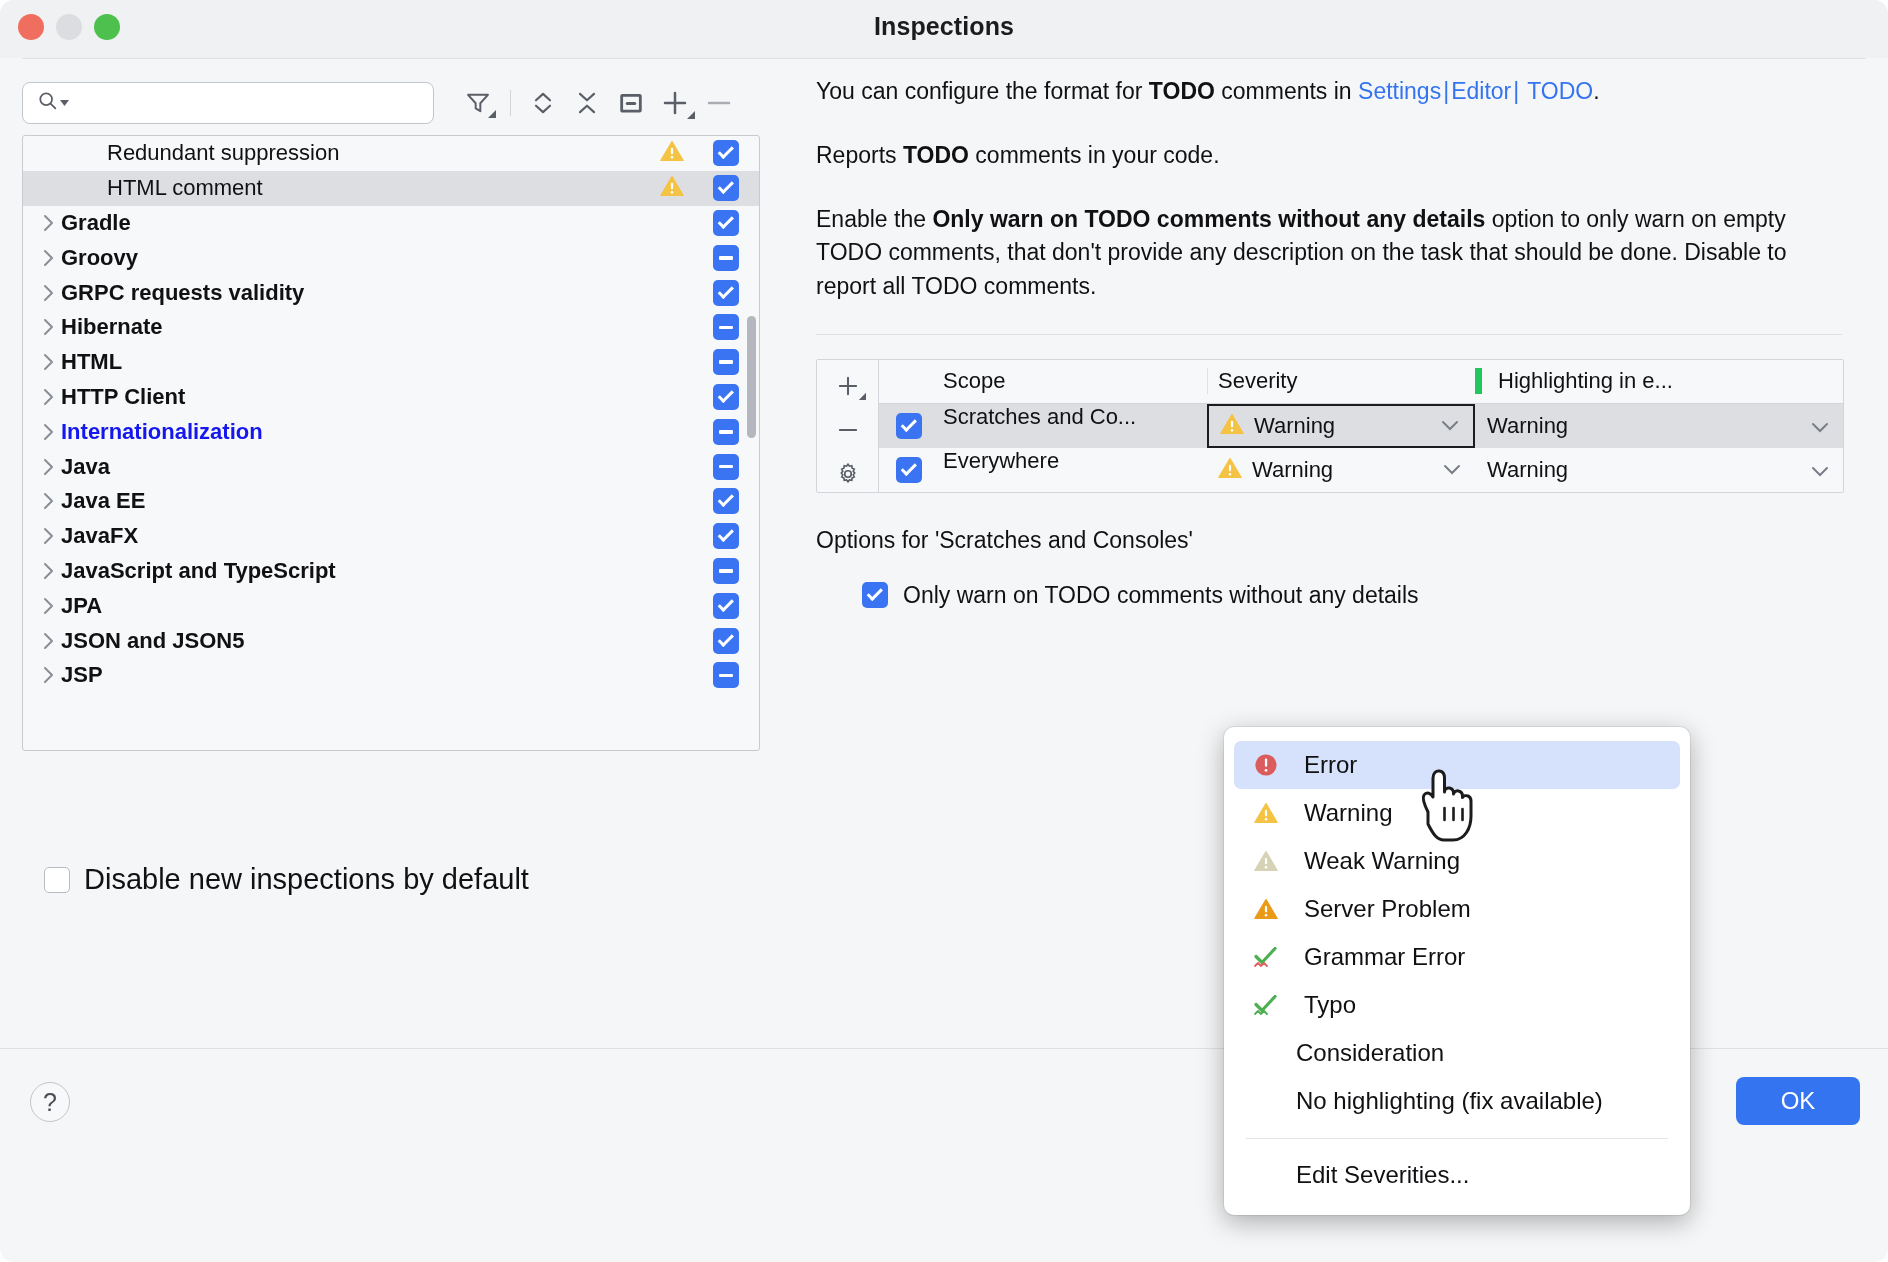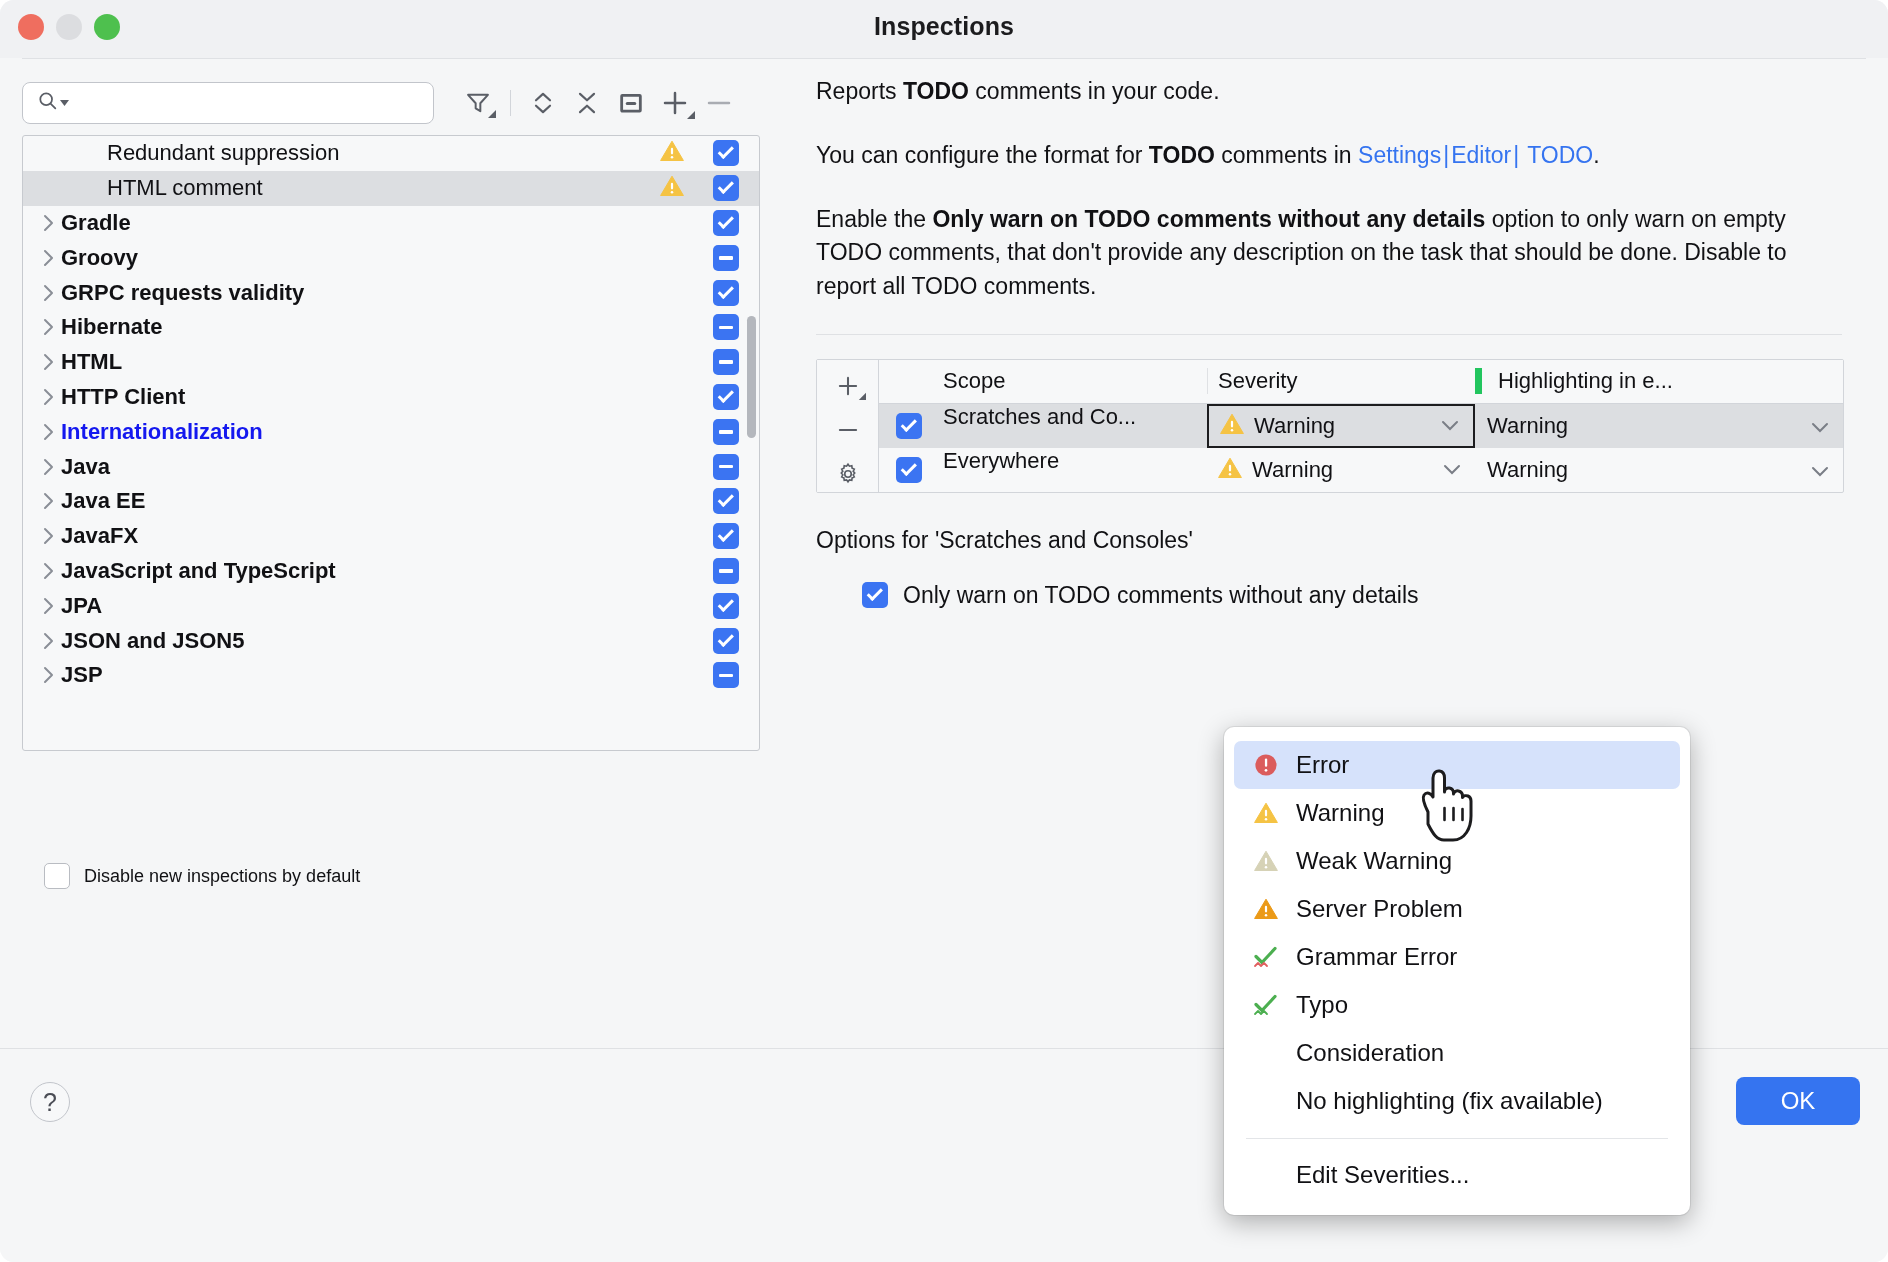--- a/index.html
+++ b/index.html
@@ -217,21 +217,21 @@
 
   
   #disable-row {
     position: absolute;
     left: 22px;
     top: 788px;
     display: flex;
     align-items: center;
     gap: 14px;
   }
-  #disable-row .lbl { font-size: 18px; color: #111114; }
+  #disable-row .lbl { font-size: 29px; color: #111114; }
 
   
   #right-pane {
     flex: 1;
     padding-left: 34px;
     position: relative;
   }
   #desc {
     font-size: 23px;
     line-height: 1.47;
@@ -380,21 +380,21 @@
     background: #ffffff;
     border-radius: 10px;
     box-shadow: 0 7px 26px rgba(0,0,0,0.30), 0 0 0 1px rgba(0,0,0,0.07);
     padding: 14px 0 16px 0;
     z-index: 60;
   }
   .sev-item {
     height: 48px;
     display: flex; align-items: center;
     padding-left: 18px;
-    gap: 16px;
+    gap: 24px;
     margin: 0 10px;
     border-radius: 7px;
   }
   .sev-item.hl { background: #d6e2fb; }
   .sev-item .txt { font-size: 24px; color: #111114; }
   .sev-item .ico { width: 28px; display:flex; align-items:center; justify-content:center; }
   .sev-item.noicon { padding-left: 62px; }
   #sev-divider {
     height: 1px; background: #e3e5e8;
     margin: 13px 22px 12px 22px;
@@ -706,24 +706,24 @@
       <div id="disable-row">
         <div class="cb off"></div>
         <div class="lbl">Disable new inspections by default</div>
       </div>
     </div>
 
     <div id="right-pane">
 
       <div id="desc">
         <p>
-          <span>Reports </span><b>TODO</b><span> comments in your code.</span>
+          <span>You can configure the format for </span><b>TODO</b><span> comments in </span><a href="#">Settings</a><span class="sep-pipe">|</span><a href="#">Editor</a><span class="sep-pipe">|</span> <a href="#">TODO</a><span>.</span>
         </p>
         <p>
-          <span>You can configure the format for </span><b>TODO</b><span> comments in </span><a href="#">Settings</a><span class="sep-pipe">|</span><a href="#">Editor</a><span class="sep-pipe">|</span> <a href="#">TODO</a><span>.</span>
+          <span>Reports </span><b>TODO</b><span> comments in your code.</span>
         </p>
         <p>
           <span>Enable the </span><b>Only warn on TODO comments without any details</b><span> option to only warn on empty TODO comments, that don't provide any description on the task that should be done. Disable to report all TODO comments.</span>
         </p>
       </div>
 
       <div id="desc-divider"></div>
 
       <div id="scope-area">
         <div id="scope-side">

